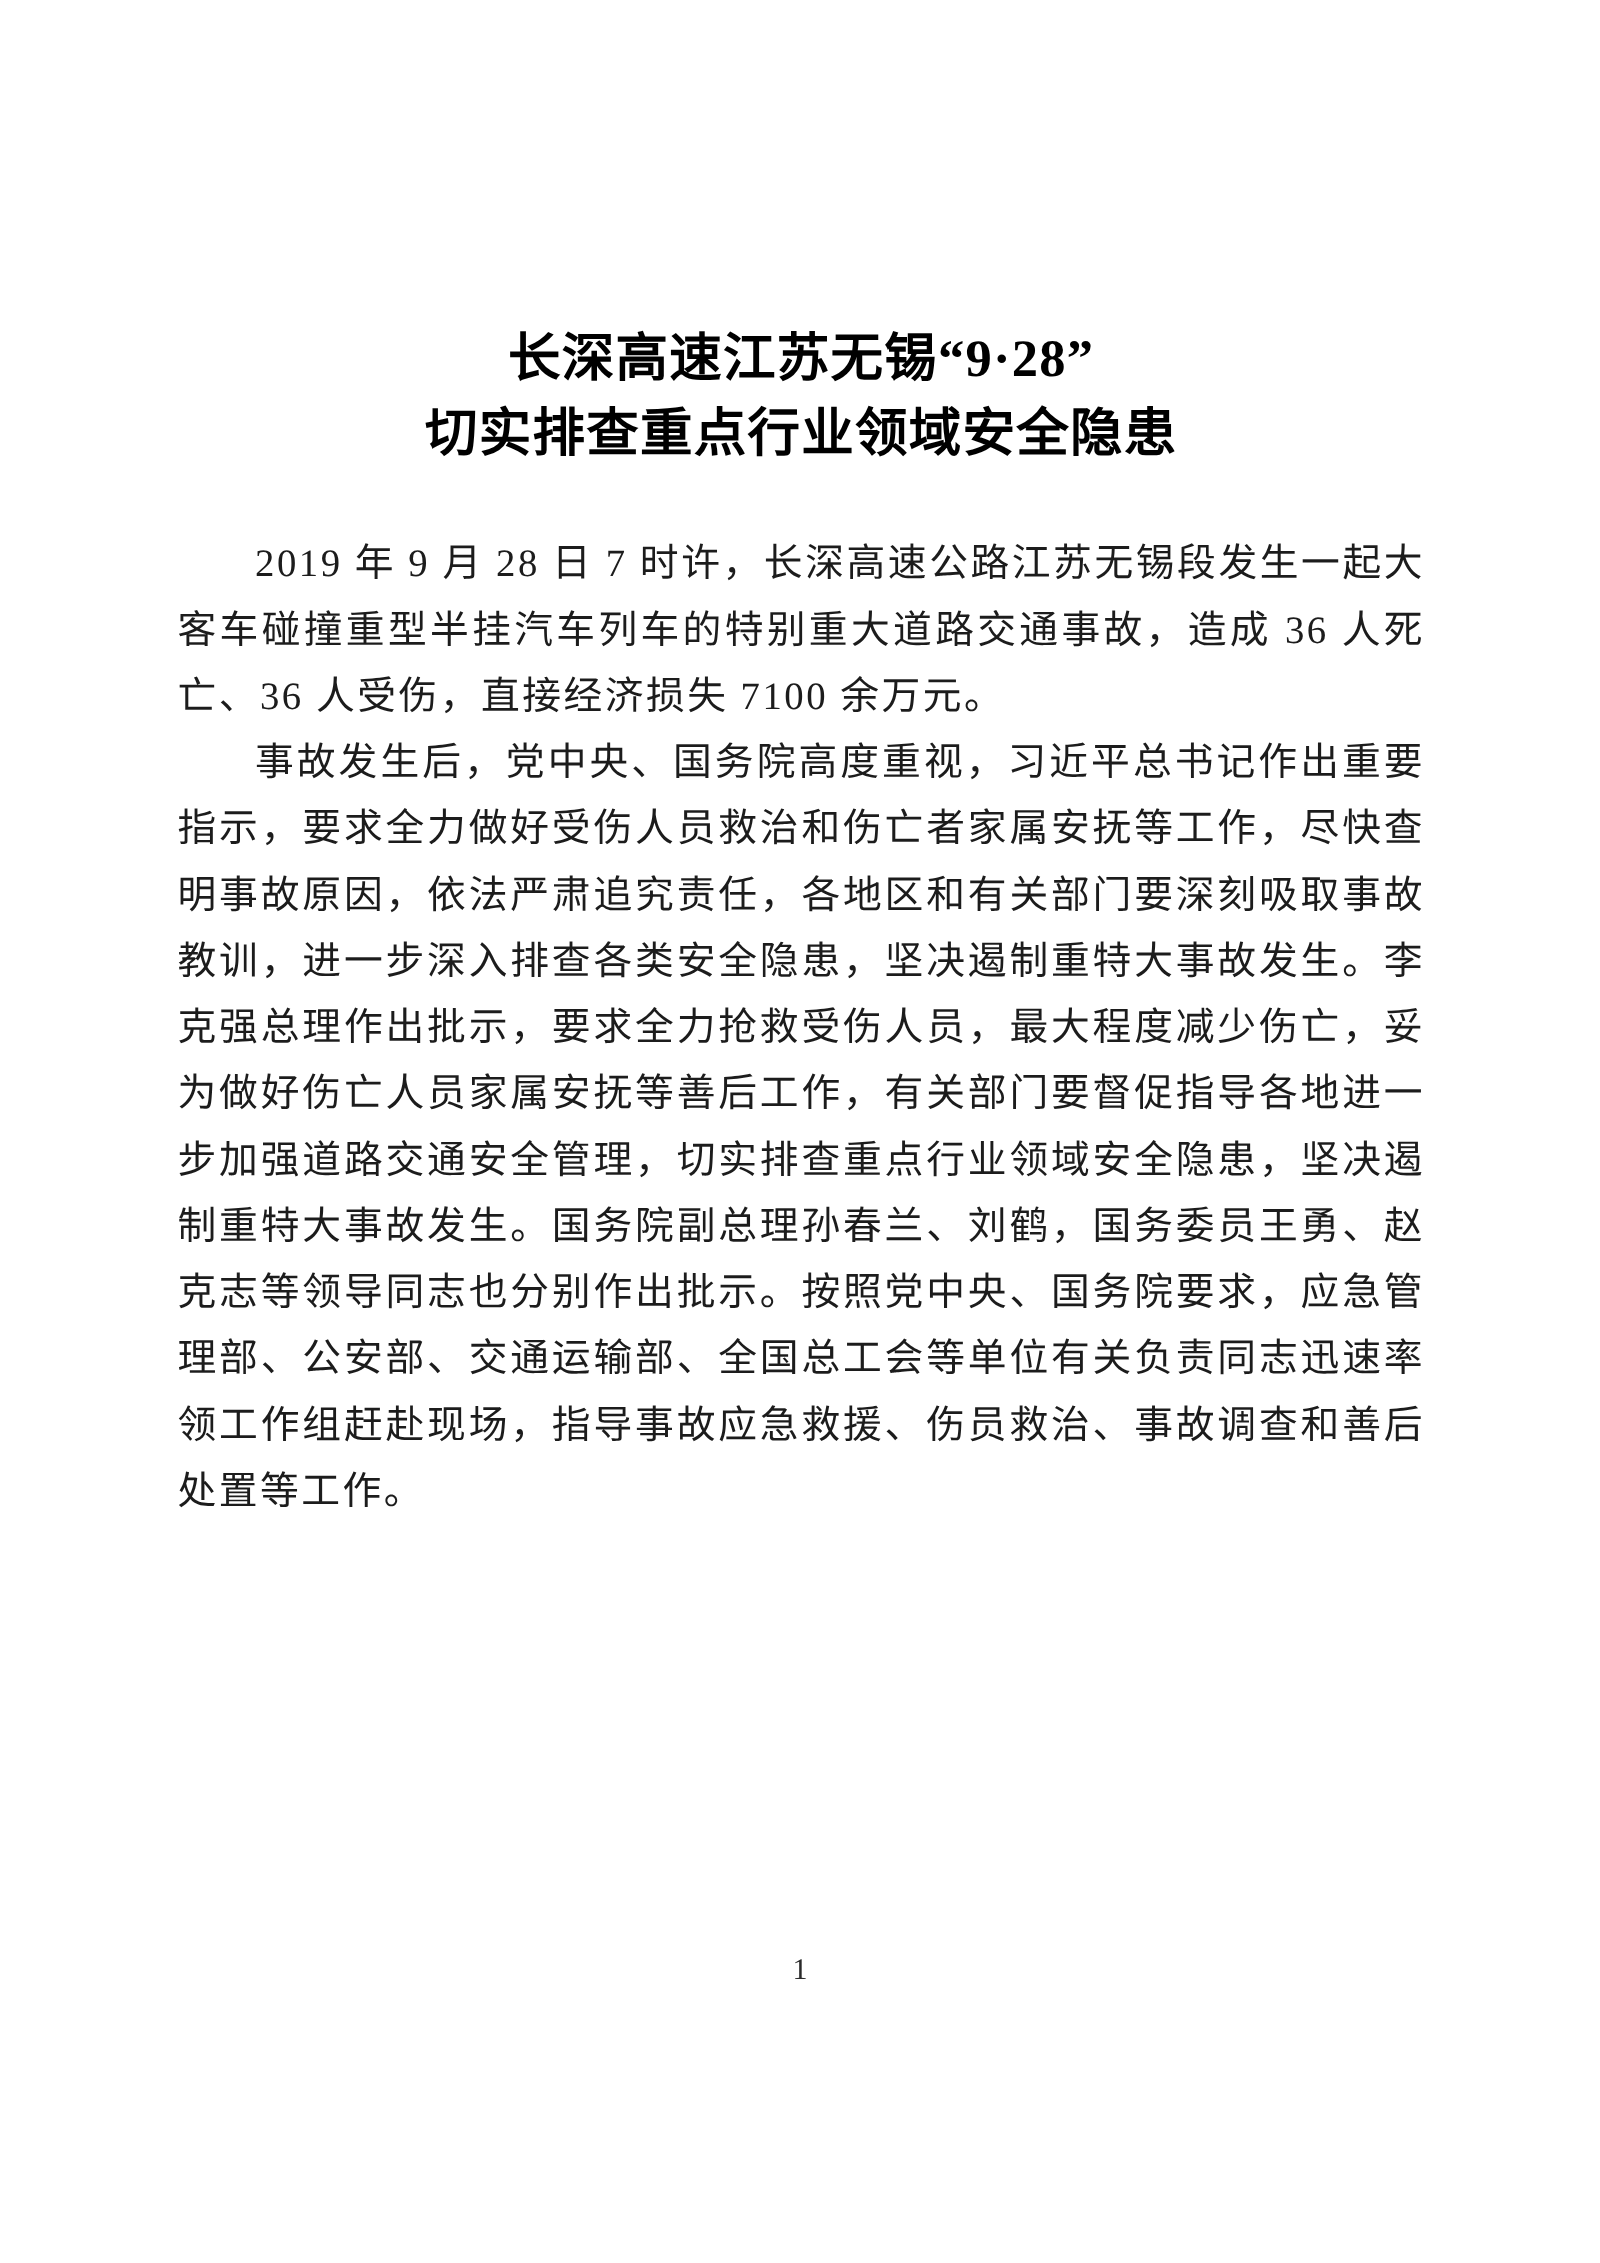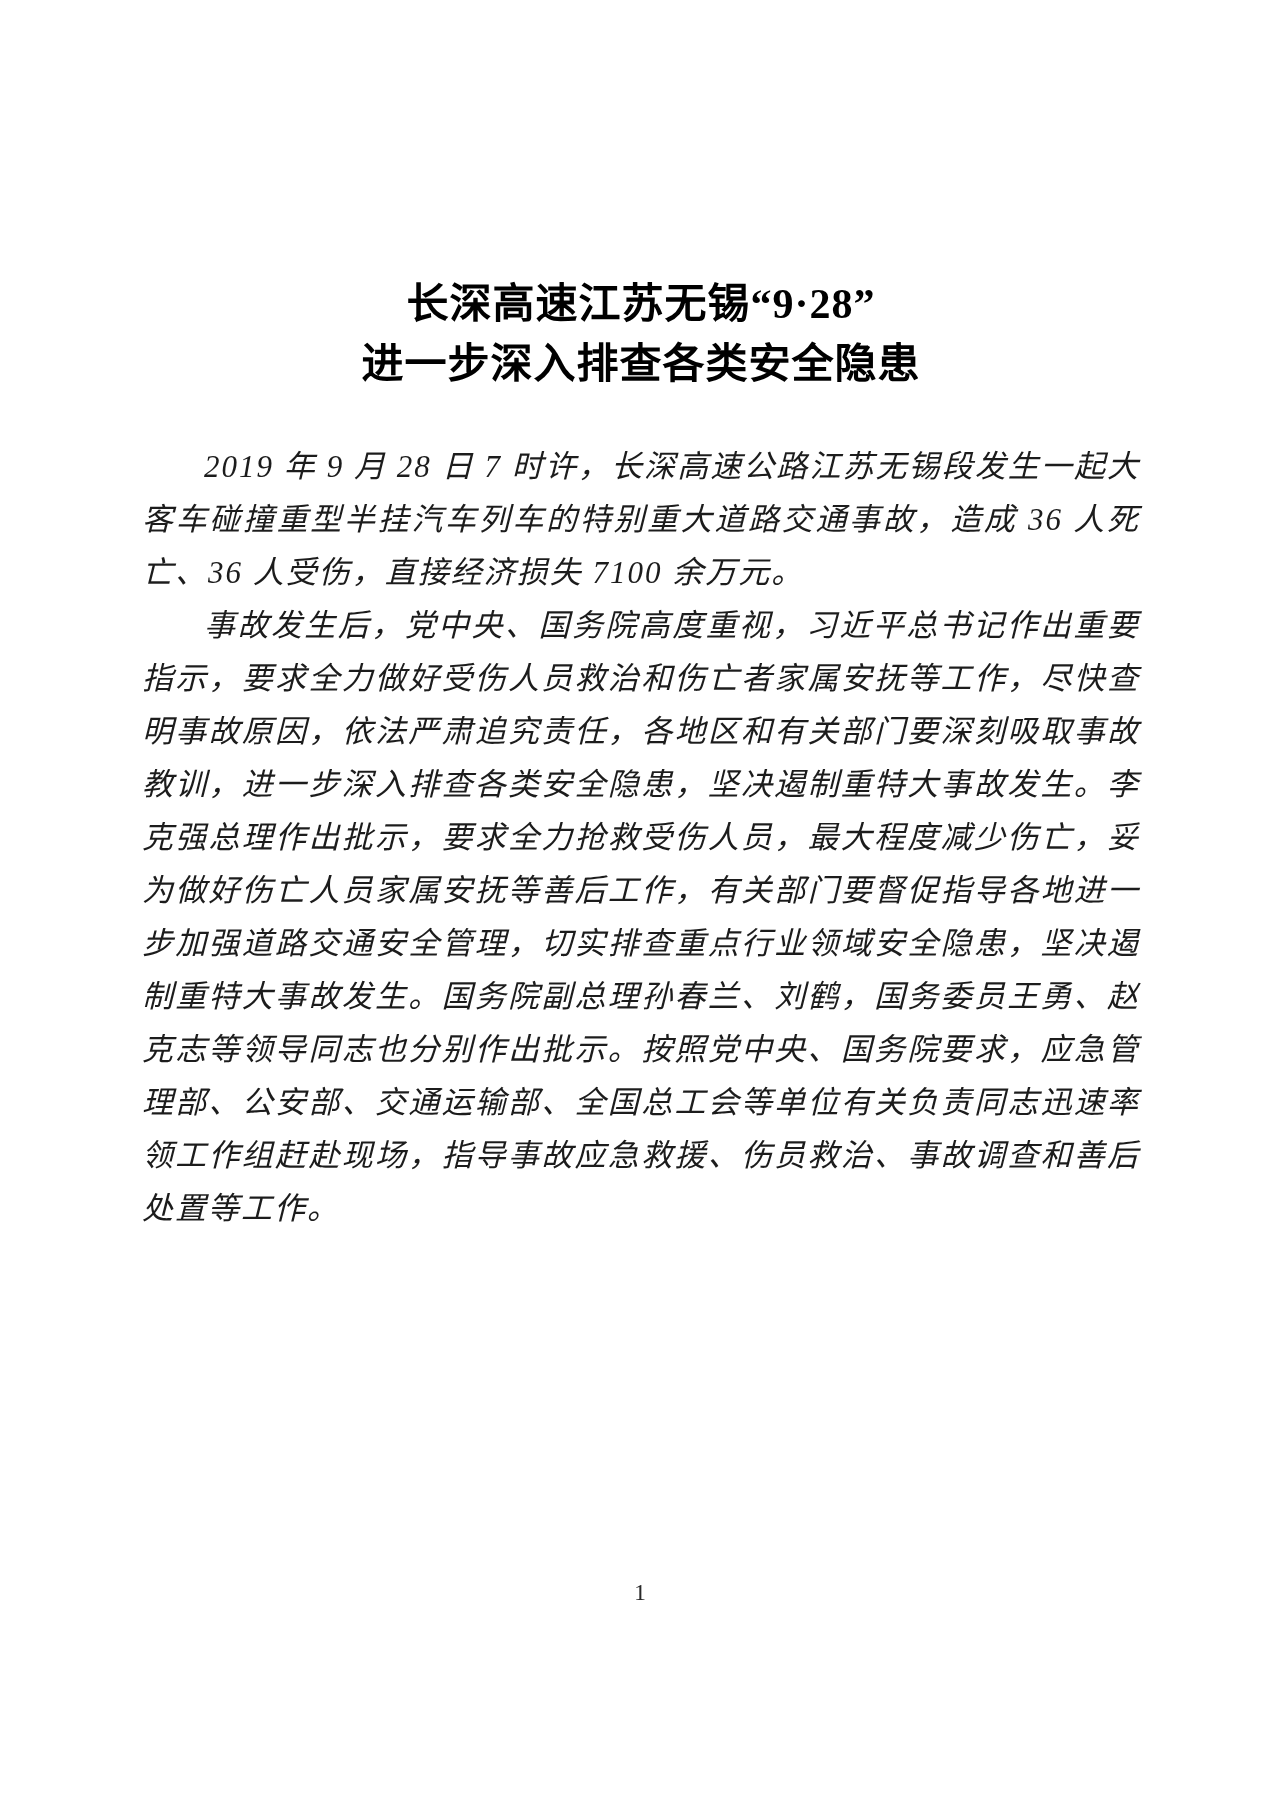--- a/index.html
+++ b/index.html
@@ -4,21 +4,21 @@
 <style>
   html, body {
     margin: 0;
     padding: 0;
     background: #ffffff;
   }
   .page {
     position: relative;
     width: 1280px;
     height: 1606px;
-    margin: 16px auto;
+    margin: 0 auto;
     background: #ffffff;
     box-sizing: border-box;
     padding: 258px 140px 0 142px;
     overflow: hidden;
     color: #1c1c1c;
     font-family: "Liberation Serif", "DejaVu Serif", serif;
   }
   .title {
     margin: 0 0 46px 0;
     text-align: center;
@@ -31,21 +31,20 @@
   }
   .title .title-line {
     display: block;
   }
   .doc-body {
     font-size: 31px;
     line-height: 53px;
     letter-spacing: 2px;
     text-align: justify;
     text-justify: inter-ideograph;
-    font-style: italic;
   }
   .doc-body p {
     margin: 0;
     padding: 0;
     text-indent: 2em;
   }
   .page-number {
     position: absolute;
     left: 0;
     right: 0;
@@ -56,21 +55,21 @@
     font-family: "Liberation Serif", "DejaVu Serif", serif;
   }
 </style>
 </head>
 <body>
 
 <div class="page">
 
   <h1 class="title">
     <span class="title-line">长深高速江苏无锡“9·28”</span>
-    <span class="title-line">进一步深入排查各类安全隐患</span>
+    <span class="title-line">切实排查重点行业领域安全隐患</span>
   </h1>
 
   <div class="doc-body">
     <p>2019 年 9 月 28 日 7 时许，长深高速公路江苏无锡段发生一起大客车碰撞重型半挂汽车列车的特别重大道路交通事故，造成 36 人死亡、36 人受伤，直接经济损失 7100 余万元。</p>
     <p>事故发生后，党中央、国务院高度重视，习近平总书记作出重要指示，要求全力做好受伤人员救治和伤亡者家属安抚等工作，尽快查明事故原因，依法严肃追究责任，各地区和有关部门要深刻吸取事故教训，进一步深入排查各类安全隐患，坚决遏制重特大事故发生。李克强总理作出批示，要求全力抢救受伤人员，最大程度减少伤亡，妥为做好伤亡人员家属安抚等善后工作，有关部门要督促指导各地进一步加强道路交通安全管理，切实排查重点行业领域安全隐患，坚决遏制重特大事故发生。国务院副总理孙春兰、刘鹤，国务委员王勇、赵克志等领导同志也分别作出批示。按照党中央、国务院要求，应急管理部、公安部、交通运输部、全国总工会等单位有关负责同志迅速率领工作组赶赴现场，指导事故应急救援、伤员救治、事故调查和善后处置等工作。</p>
   </div>
 
   <div class="page-number">1</div>
 
 </div>

